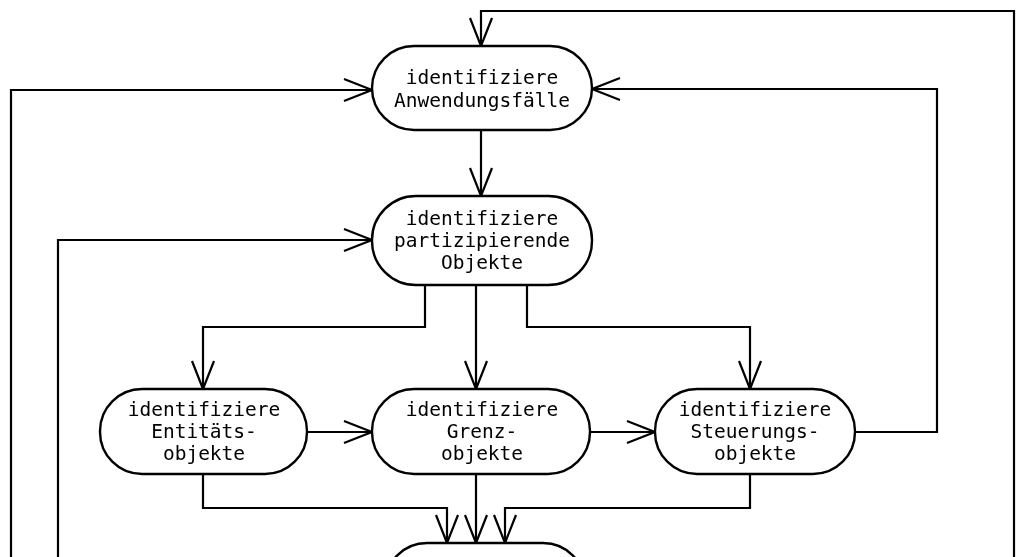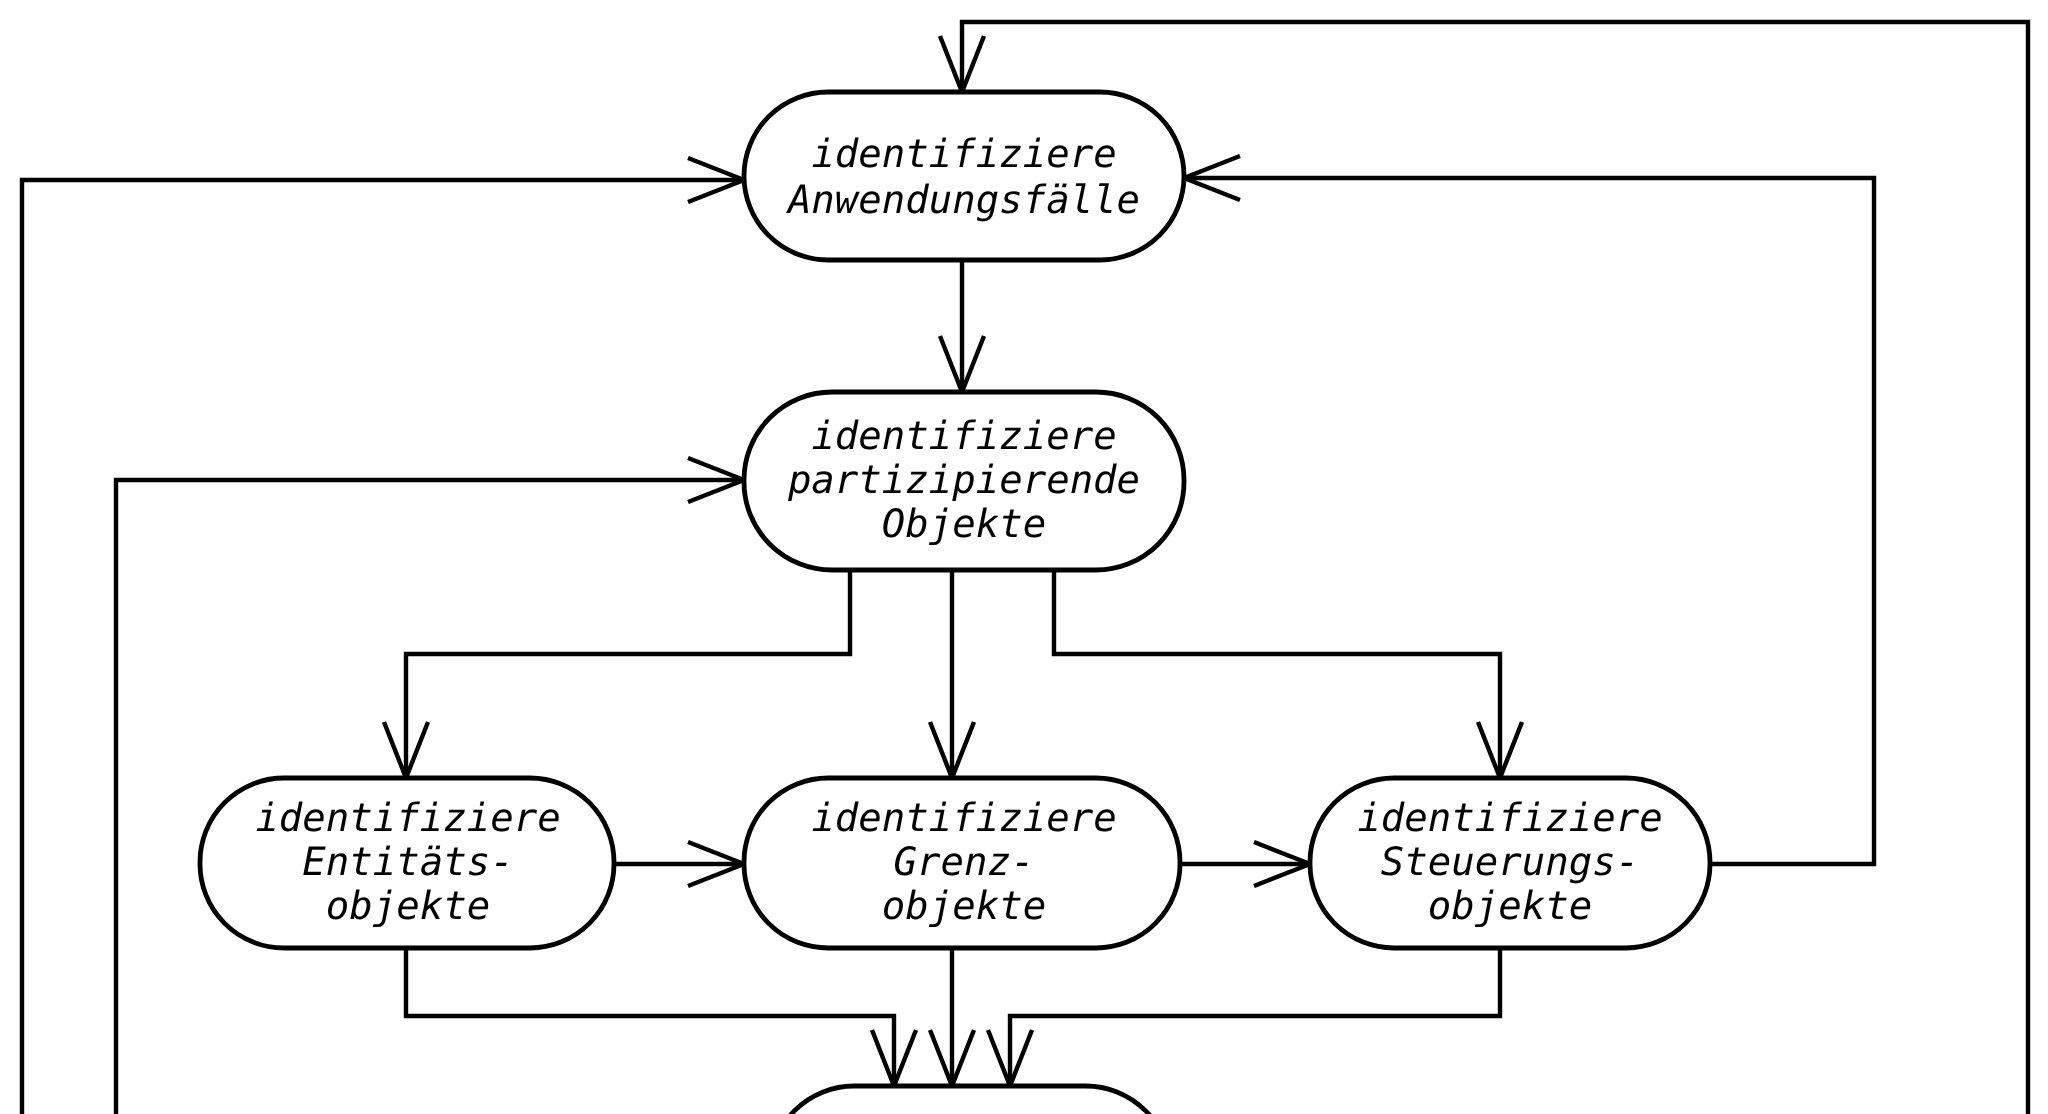--- a/index.html
+++ b/index.html
@@ -7,21 +7,20 @@
     padding: 0;
     background: #ffffff;
   }
   #canvas {
     position: relative;
     width: 1024px;
     height: 557px;
     background: #ffffff;
     overflow: hidden;
     font-family: "DejaVu Sans Mono", "Liberation Mono", monospace;
-    font-style: italic;
   }
   svg.diagram {
     position: absolute;
     left: 0;
     top: 0;
     width: 1024px;
     height: 557px;
     display: block;
   }
   .edge-line {

